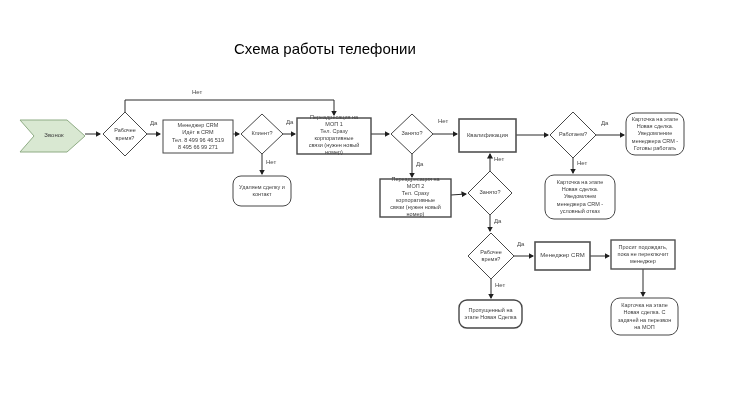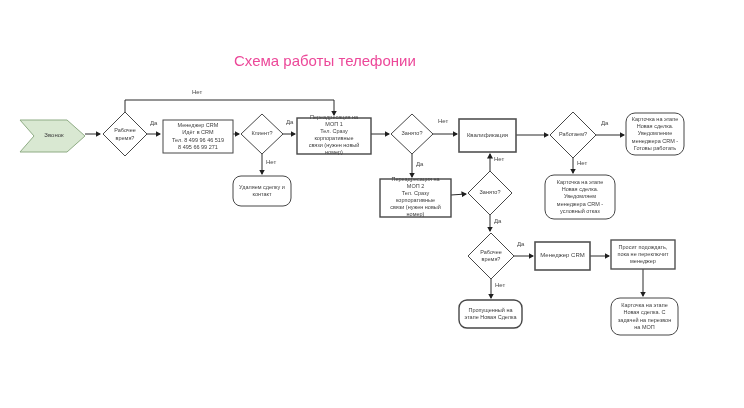--- a/index.html
+++ b/index.html
@@ -5,21 +5,21 @@
   html,body{margin:0;padding:0;background:#ffffff;}
   #canvas{
     position:relative;
     width:744px;height:408px;
     background:#ffffff;
     font-family:"Liberation Sans", sans-serif;
     overflow:hidden;
   }
   #title{
     position:absolute;left:234px;top:40px;
-    font-size:15px;color:#ec4899;white-space:nowrap;margin-top:12px;
+    font-size:15px;color:#000000;white-space:nowrap;
   }
   svg{position:absolute;left:0;top:0;}
   .node-label{
     position:absolute;
     display:flex;align-items:center;justify-content:center;
     text-align:center;
     font-size:6px;line-height:1.28;
     color:#3d3d3d;
     white-space:pre-line;
     pointer-events:none;

